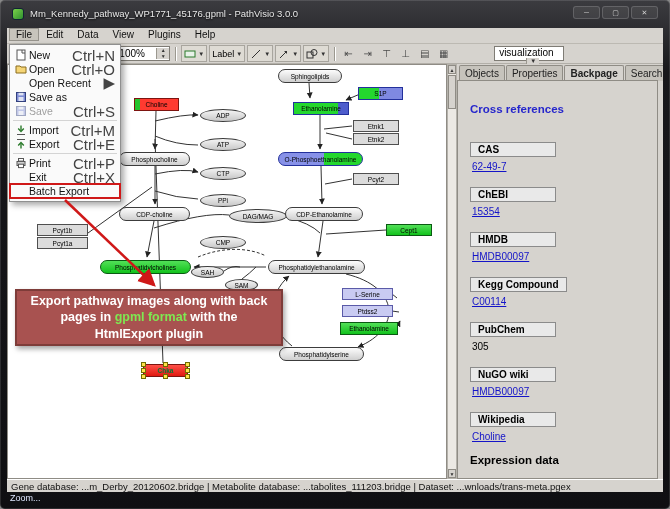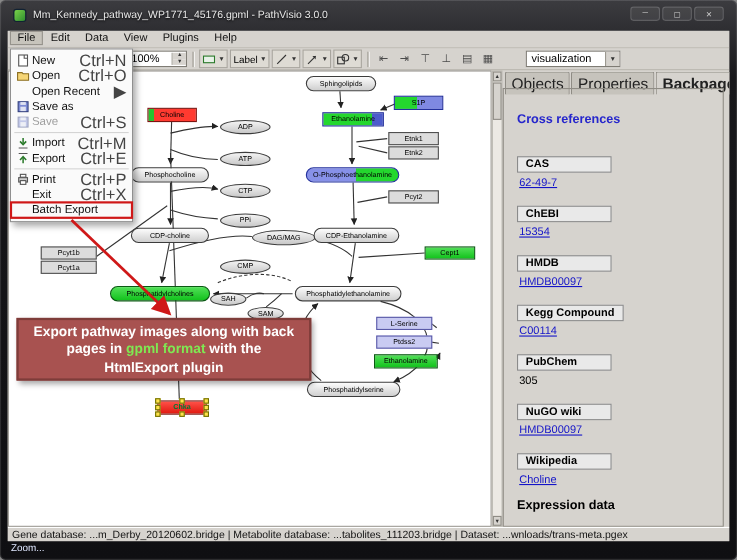--- a/index.html
+++ b/index.html
@@ -76,21 +76,21 @@
   .arrow-overlay{position:absolute;left:0;top:0;width:656px;height:464px;z-index:12;pointer-events:none;}
 
   
   .vscroll{position:absolute;left:440px;top:0;width:10px;height:415px;background:#ece9e4;border:1px solid #b5b2ab;}
   .sbtn{position:absolute;left:0;width:8px;height:9px;background:#d6d3ce;border:1px solid #8f8c85;font-size:5px;color:#333;display:flex;align-items:center;justify-content:center;}
   .sthumb{position:absolute;left:0;top:10px;width:8px;height:34px;background:#d6d3ce;border:1px solid #8f8c85;}
 
   
   .panel{position:absolute;left:450px;top:0;width:206px;height:415px;background:#d6d3ce;}
   .ptabs{position:absolute;left:2px;top:1px;display:flex;}
-  .ptab{font-size:14px;padding:2px 5px;border:1px solid #8f8c85;border-bottom:none;background:#c6c3bc;color:#222;border-radius:2px 2px 0 0;margin-right:1px;white-space:nowrap;}
+  .ptab{font-size:10px;padding:2px 5px;border:1px solid #8f8c85;border-bottom:none;background:#c6c3bc;color:#222;border-radius:2px 2px 0 0;margin-right:1px;white-space:nowrap;}
   .ptab.active{background:#d6d3ce;font-weight:bold;position:relative;top:0px;}
   .pbody{position:absolute;left:0;top:16px;width:201px;height:399px;border:1px solid #8f8c85;padding:14px 8px 0 12px;overflow:hidden;}
   .xref-title{color:#2626cc;font-weight:bold;font-size:11.5px;margin:8px 0 24px;}
   .refsec{margin-bottom:12px;}
   .refhead{display:inline-block;background:#e9e9e9;border:1px solid #8b8b8b;font-weight:bold;font-size:10px;padding:1px 7px;min-width:86px;}
   .refid{font-size:10px;margin:4px 0 0 2px;color:#000;}
   .refid.link{color:#1414c8;text-decoration:underline;}
   .expr-title{font-weight:bold;font-size:11.5px;color:#000;margin-top:4px;}
 
   
@@ -180,21 +180,21 @@
           </svg>
           <span class="dd">▼</span>
         </span>
       <span class="tsep"></span>
       <span class="alignbtn">⇤</span>
       <span class="alignbtn">⇥</span>
       <span class="alignbtn">⊤</span>
       <span class="alignbtn">⊥</span>
       <span class="alignbtn">▤</span>
       <span class="alignbtn">▦</span>
-      <span class="combo" style="margin-left:24px;">
+      <span class="combo" style="margin-left:40px;flex-direction:column;">
         <span class="cval" style="min-width:64px;">visualization</span>
         <span class="carrow">▼</span>
       </span>
     </div>
 
     <div class="main">
 
       <div class="canvas">
         <svg width="440" height="415">
           <defs>

